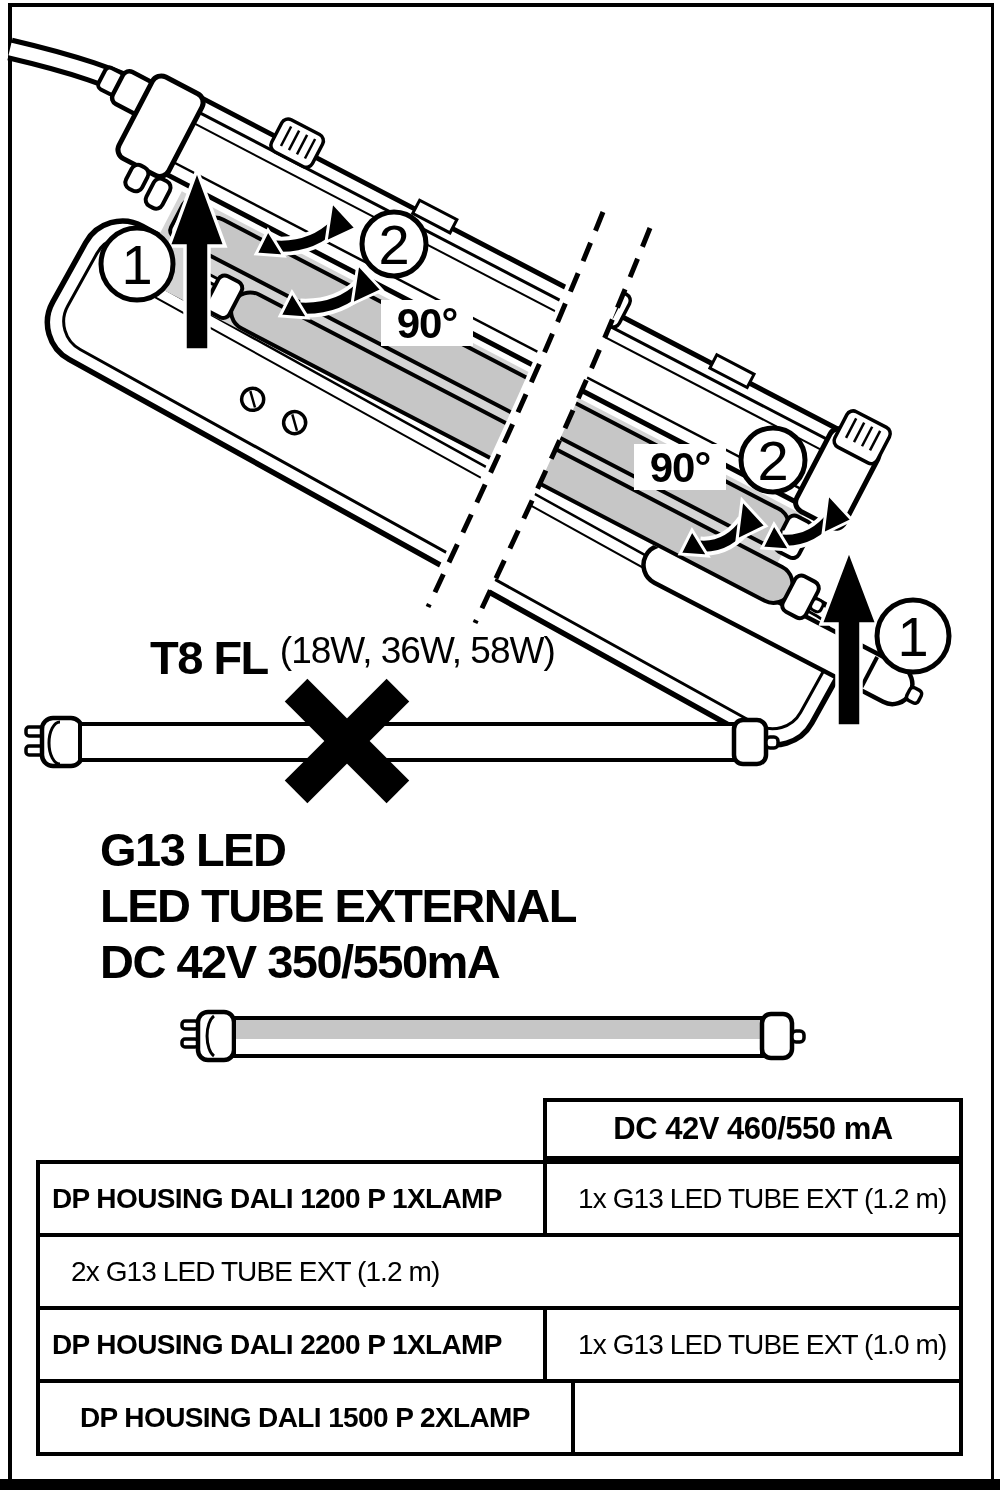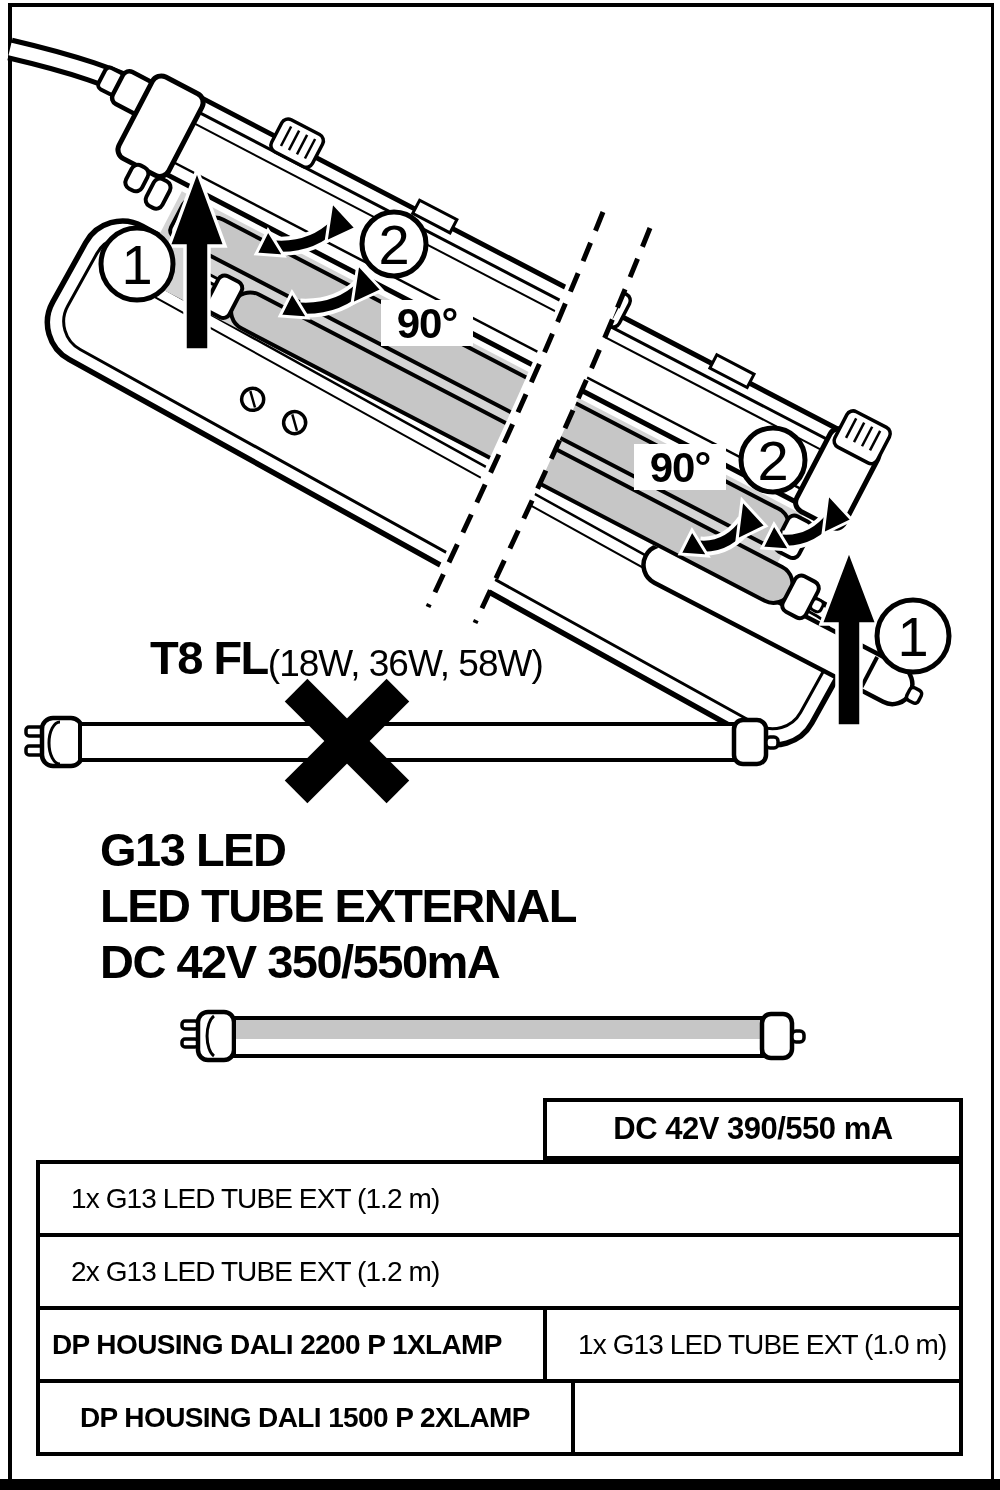--- a/index.html
+++ b/index.html
@@ -9,21 +9,21 @@
   }
   .frame{
     position:absolute;left:8px;top:3px;width:986px;height:1476px;
     border-top:4px solid #000;border-left:4px solid #000;border-right:3px solid #000;
     box-sizing:border-box;pointer-events:none;
   }
   .bottombar{position:absolute;left:0;right:0;bottom:0;height:11px;background:#000;}
   svg{position:absolute;left:0;top:0;}
   .t8-label{
     position:absolute;left:150px;top:630px;white-space:nowrap;
-    display:flex;align-items:flex-end;
+    display:flex;align-items:flex-start;gap:12px;
   }
   .t8-label .big{font-size:47px;font-weight:bold;letter-spacing:-1.5px;}
   .t8-label .small{font-size:37px;font-weight:normal;letter-spacing:-1px;}
   .replacement{
     position:absolute;left:100px;top:822px;width:800px;text-align:left;
   }
   .replacement div{font-size:47px;font-weight:bold;line-height:56px;letter-spacing:-1.5px;}
   .tbl-header{
     position:absolute;left:543px;top:1098px;width:420px;height:62px;
     border:4px solid #000;box-sizing:border-box;
@@ -223,23 +223,24 @@
     <span class="big">T8 FL</span>
     <span class="small">(18W, 36W, 58W)</span>
   </div>
 
   <div class="replacement">
     <div>G13 LED</div>
     <div>LED TUBE EXTERNAL</div>
     <div>DC 42V 350/550mA</div>
   </div>
 
-  <div class="tbl-header">DC 42V 390/550 mA</div>
+  <div class="tbl-header">DC 42V 460/550 mA</div>
   <div class="tbl-body">
     <div class="trow">
+      <div class="tcell model">DP HOUSING DALI 1200 P 1XLAMP</div>
       <div class="tcell lamp">1x G13 LED TUBE EXT (1.2 m)</div>
     </div>
     <div class="trow">
       <div class="tcell lamp">2x G13 LED TUBE EXT (1.2 m)</div>
     </div>
     <div class="trow">
       <div class="tcell model">DP HOUSING DALI 2200 P 1XLAMP</div>
       <div class="tcell lamp">1x G13 LED TUBE EXT (1.0 m)</div>
     </div>
     <div class="trow">

